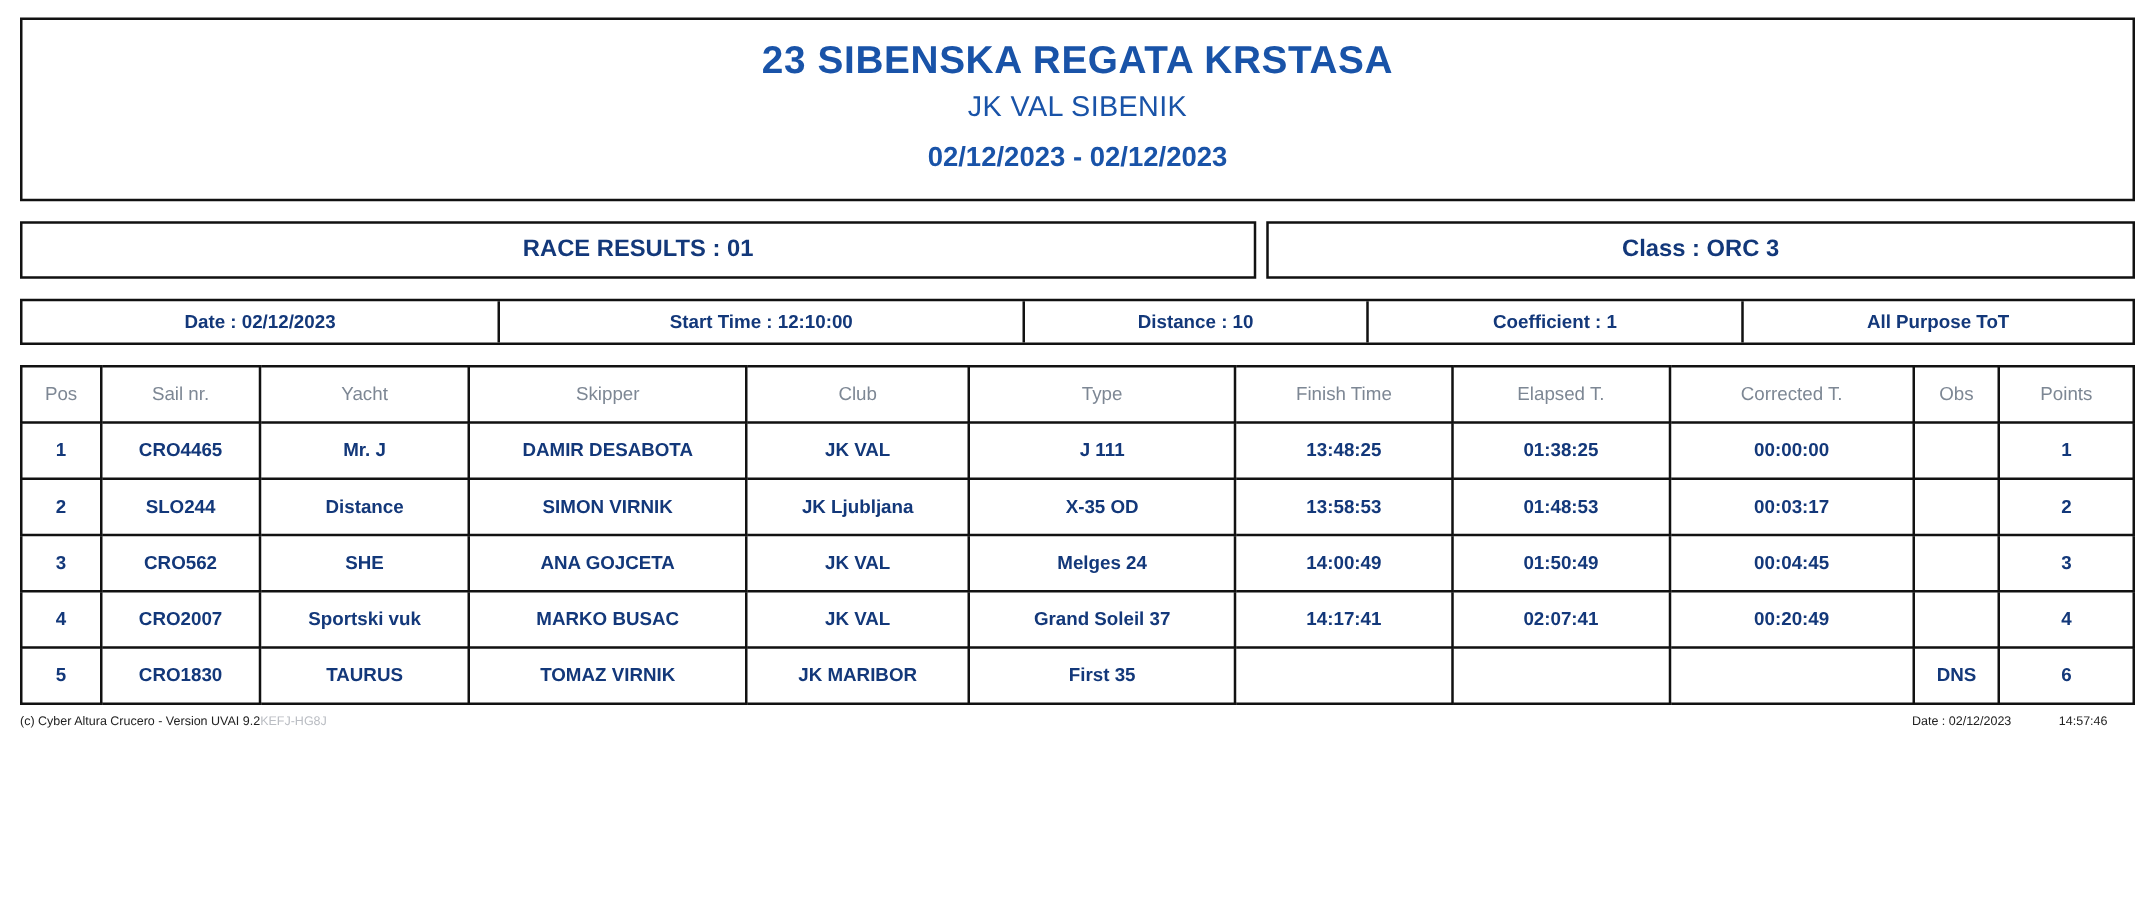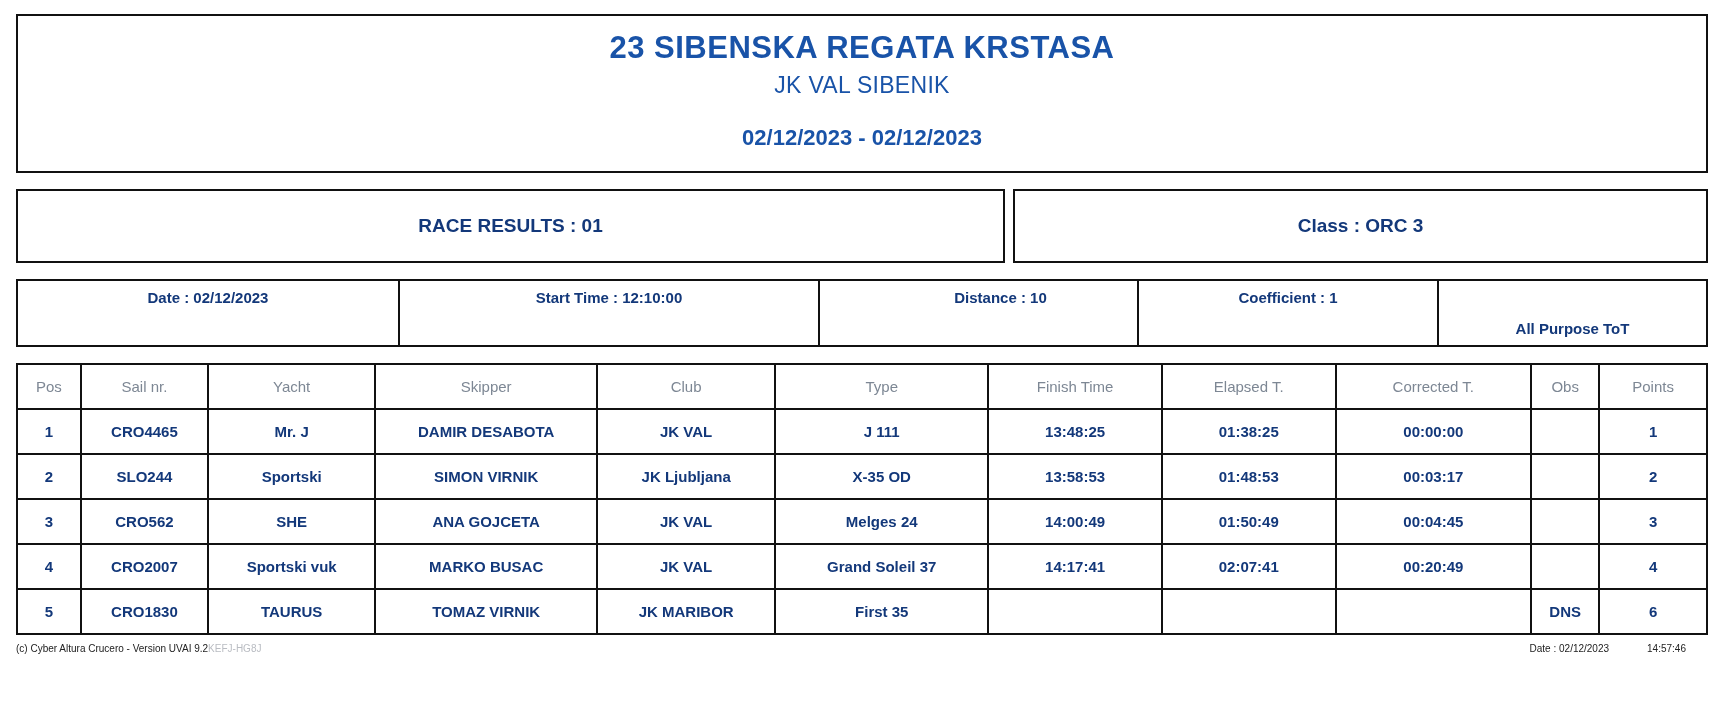--- a/index.html
+++ b/index.html
@@ -40,36 +40,36 @@
     font-size: 23px;
     font-weight: normal;
     color: #1953a8;
     margin-top: 6px;
     letter-spacing: 0.3px;
   }
   .title-dates {
     font-size: 22px;
     font-weight: bold;
     color: #1953a8;
-    margin-top: 26px;
+    margin-top: 14px;
   }
 
   
   .bar-row {
     display: flex;
     margin-top: 16px;
     gap: 8px;
   }
   .bar-cell {
     border: 2px solid #111;
     text-align: center;
     font-size: 19px;
     font-weight: bold;
     color: #13387a;
-    padding: 24px 4px;
+    padding: 10px 4px;
     box-sizing: border-box;
   }
   .bar-cell.race { flex: 0 0 989px; }
   .bar-cell.class { flex: 1 1 auto; }
 
   
   .info-row {
     display: flex;
     margin-top: 16px;
     border: 2px solid #111;
@@ -80,23 +80,23 @@
     font-size: 15px;
     font-weight: bold;
     color: #13387a;
     padding: 8px 4px;
     box-sizing: border-box;
     border-right: 2px solid #111;
   }
   .info-cell:last-child { border-right: none; }
   .info-cell.c0 { flex: 0 0 382px; }
   .info-cell.c1 { flex: 0 0 420px; }
-  .info-cell.c2 { flex: 0 0 275px; margin-left: 44px; }
+  .info-cell.c2 { flex: 0 0 275px; }
   .info-cell.c3 { flex: 0 0 300px; }
-  .info-cell.c4 { flex: 1 1 auto; margin-top: 31px; }
+  .info-cell.c4 { flex: 1 1 auto; }
 
   
   .table-wrap {
     margin-top: 16px;
   }
   table.results {
     border-collapse: collapse;
     width: 100%;
     table-layout: fixed;
     border-radius: 29px;
@@ -220,21 +220,21 @@
           <td>J 111</td>
           <td>13:48:25</td>
           <td>01:38:25</td>
           <td>00:00:00</td>
           <td></td>
           <td>1</td>
         </tr>
         <tr>
           <td>2</td>
           <td>SLO244</td>
-          <td>Sportski</td>
+          <td>Distance</td>
           <td>SIMON VIRNIK</td>
           <td>JK Ljubljana</td>
           <td>X-35 OD</td>
           <td>13:58:53</td>
           <td>01:48:53</td>
           <td>00:03:17</td>
           <td></td>
           <td>2</td>
         </tr>
         <tr>

